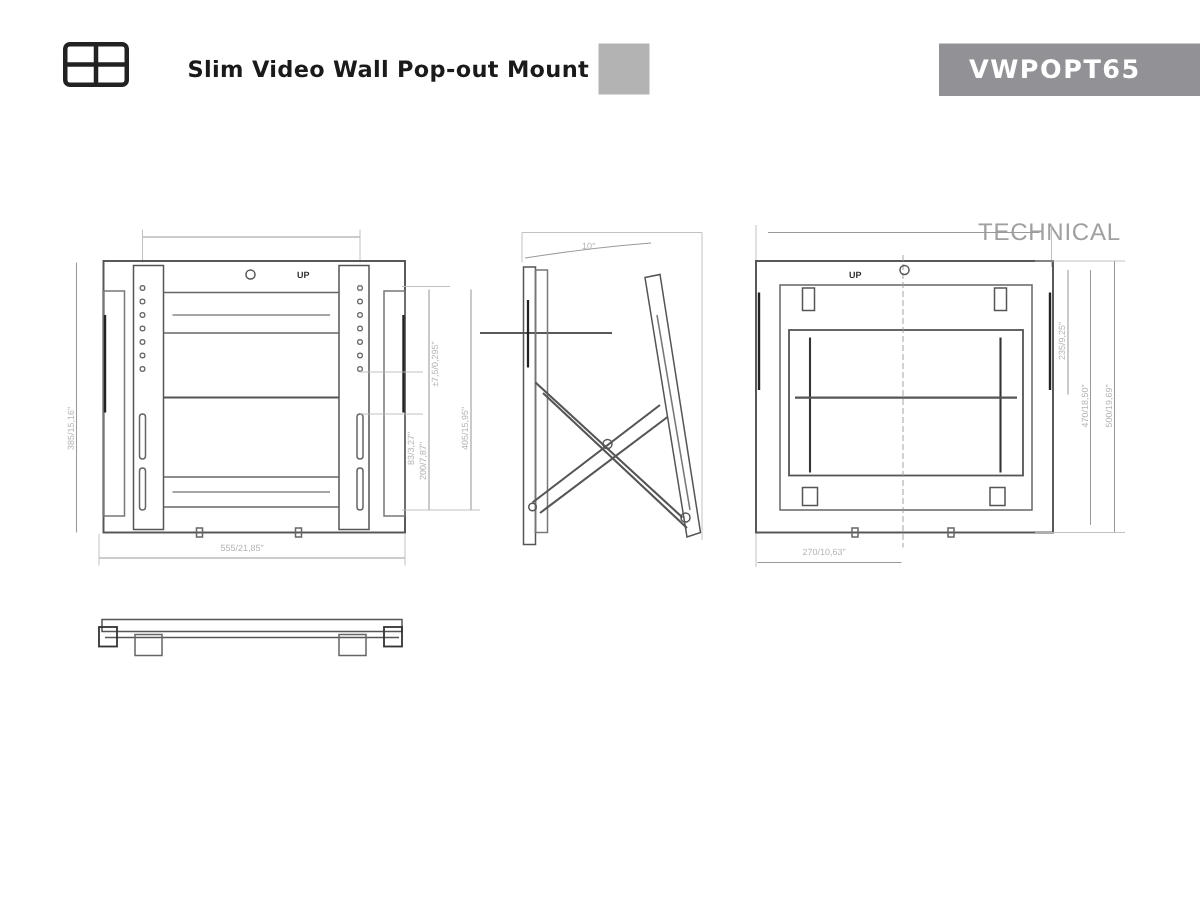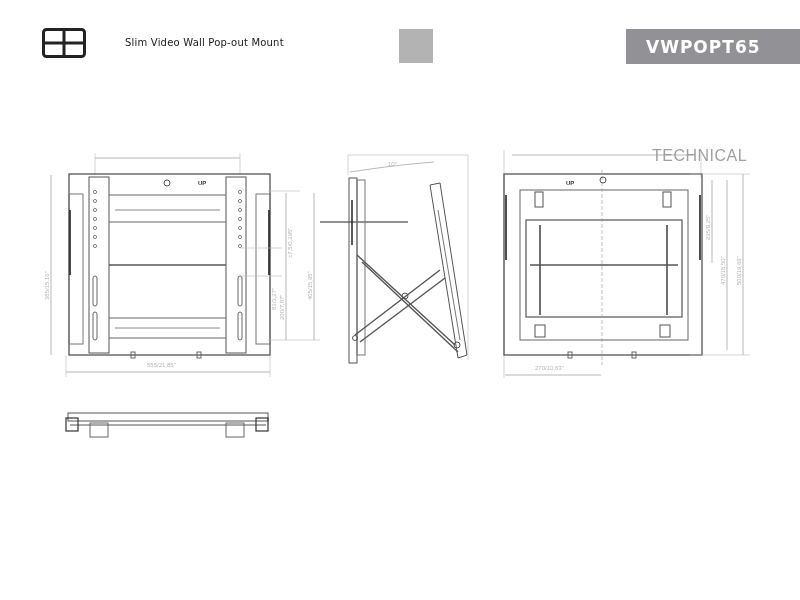--- a/index.html
+++ b/index.html
@@ -1,18 +1,18 @@
 <!DOCTYPE html>
 <html><head>
 <meta charset="utf-8">
 <style>
   html, body { margin:0; padding:0; }
   body { width:800px; height:600px; background:#ffffff; position:relative; overflow:hidden; font-family:"DejaVu Sans", sans-serif; }
   .logo { position:absolute; left:42px; top:28px; width:44px; height:30px; }
-  .title { position:absolute; left:125px; top:37px; font-size:10px; font-weight:normal; color:#1a1a1a; letter-spacing:0.2px; z-index:2; }
+  .title { position:absolute; left:125px; top:37px; font-size:15px; font-weight:bold; color:#1a1a1a; letter-spacing:0.2px; z-index:2; }
   .title-mark { position:absolute; left:399px; top:29px; width:34px; height:34px; background:#b3b3b3; z-index:1; }
   .model-badge { position:absolute; left:626px; top:29px; width:174px; height:35px; background:#929296; color:#ffffff; font-size:17px; font-weight:bold; letter-spacing:1px; display:flex; align-items:center; padding-left:20px; box-sizing:border-box; }
   .section-label { position:absolute; left:652px; top:127px; font-family:"Liberation Sans", sans-serif; font-size:16px; color:#a0a0a0; letter-spacing:0.5px;margin-top:20px; }
   svg.drawing { position:absolute; left:0; top:0; }
   .dim { font-family:"Liberation Sans", sans-serif; font-size:6px; fill:#b5b5b5; }
 </style>
 </head>
 <body>
 
 <svg class="logo" viewBox="0 0 44 30">

